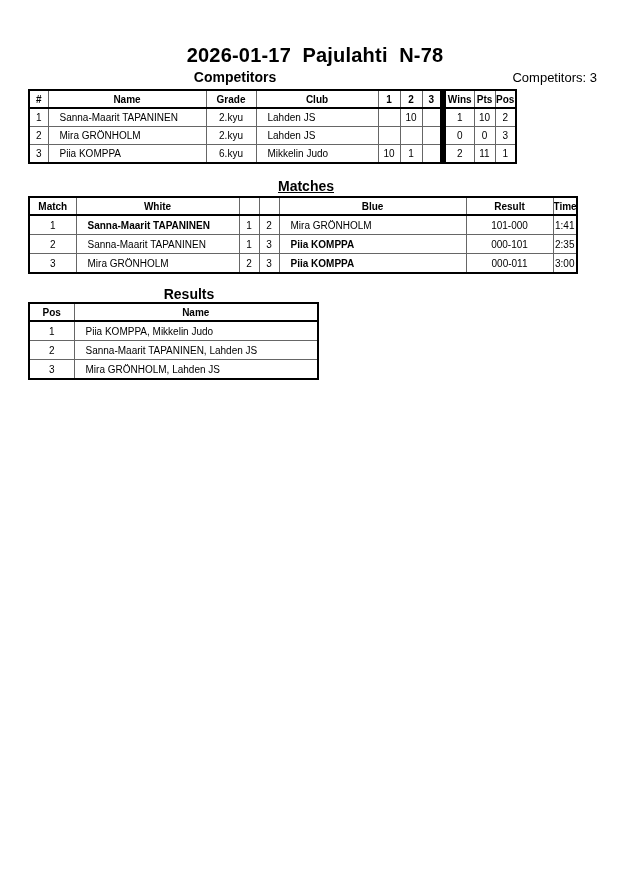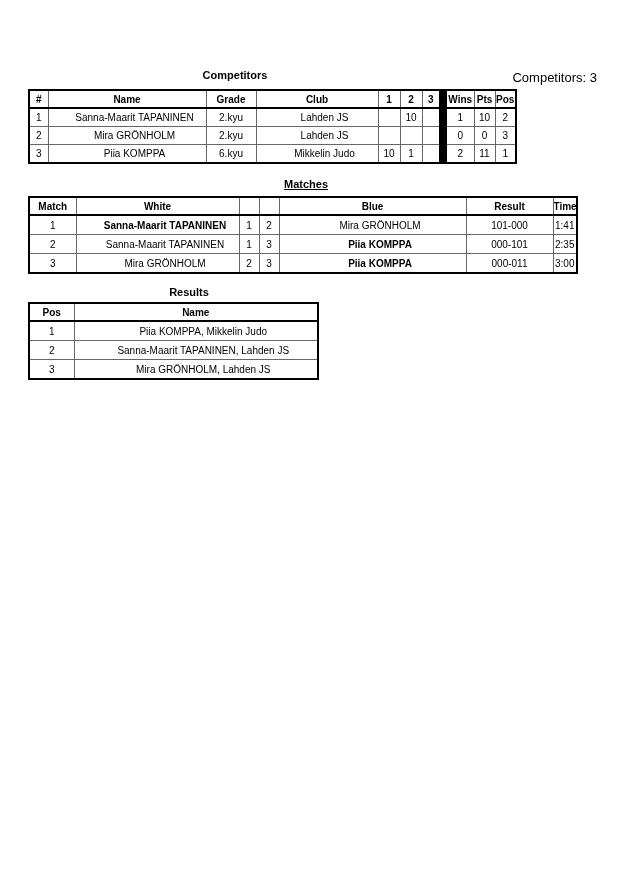--- a/index.html
+++ b/index.html
@@ -23,21 +23,21 @@
     width: 100%;
     text-align: center;
     font-size: 20px;
     font-weight: bold;
     white-space: pre;
     letter-spacing: 0.2px;
   }
   .section-label {
     position: absolute;
     transform: translateX(-50%);
-    font-size: 11px;
+    font-size: 14px;
     font-weight: bold;
     white-space: nowrap;
   }
   .competitors-label { left: 235px; top: 69px; }
   .matches-label     { left: 306px; top: 178px; text-decoration: underline; }
   .results-label     { left: 163px; top: 286px; margin-left: 26px; }
   .competitors-count {
     position: absolute;
     top: 70px;
     right: 33px;
@@ -59,32 +59,33 @@
     vertical-align: middle;
     font-size: 10px;
   }
   thead th {
     border-bottom: 2px solid #000000;
     font-weight: bold;
     height: 16px;
   }
   .t-matches td, .t-results td { height: 18px; }
   .cc { text-align: center; }
-  .cl { text-align: center; padding-left: 17px; padding-right: 2px; }
-  .thickleft { border-left: 8px solid #000000; }
+  .cl { text-align: left; padding-left: 11px; padding-right: 2px; }
+  .thickleft { border-left: 6px solid #000000; }
   .bold { font-weight: bold; }
   .t-competitors { left: 28px; top: 89px;  width: 487px; }
   .t-matches     { left: 28px; top: 196px; width: 548px; border-radius: 19px; }
   .t-results     { left: 28px; top: 302px; width: 289px; }
 </style>
 </head>
 <body>
 
 <div class="page">
 
+  <div class="page-title">2026-01-17  Pajulahti  N-78</div>
 
   <div class="section-label competitors-label">Competitors</div>
   <div class="competitors-count">Competitors: 3</div>
 
   <table class="t-competitors">
     <colgroup>
       <col style="width:19px">
         <col style="width:158px">
         <col style="width:50px">
         <col style="width:122px">

